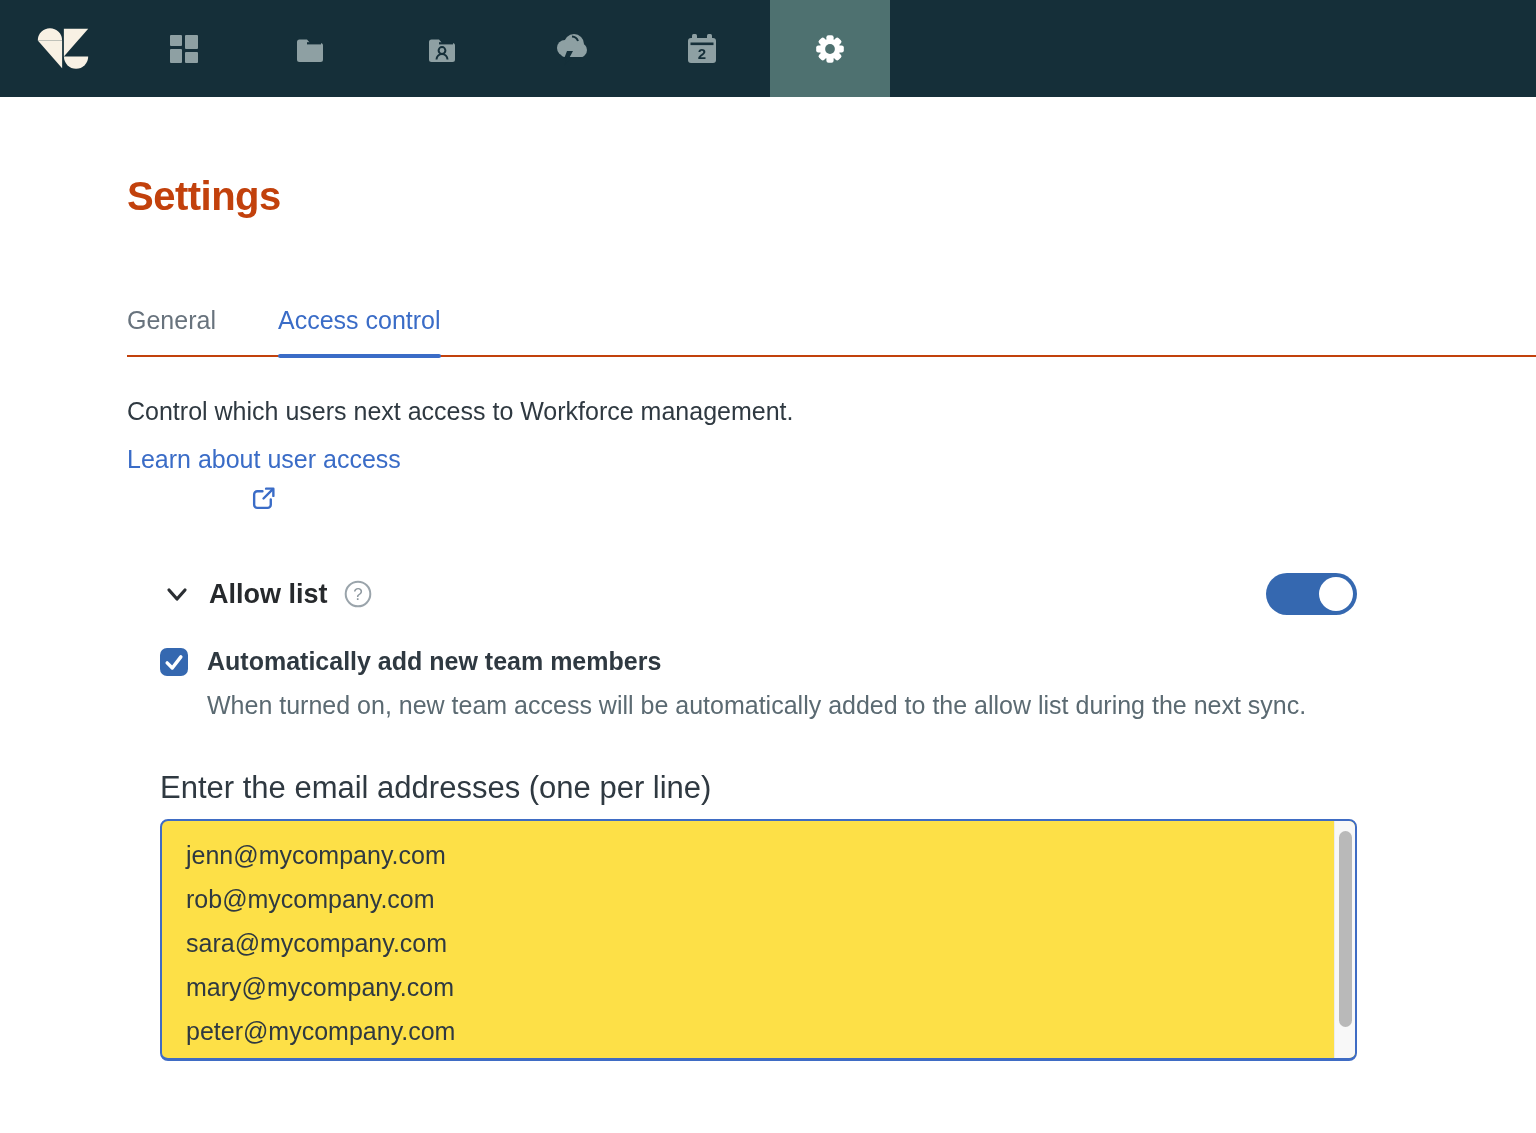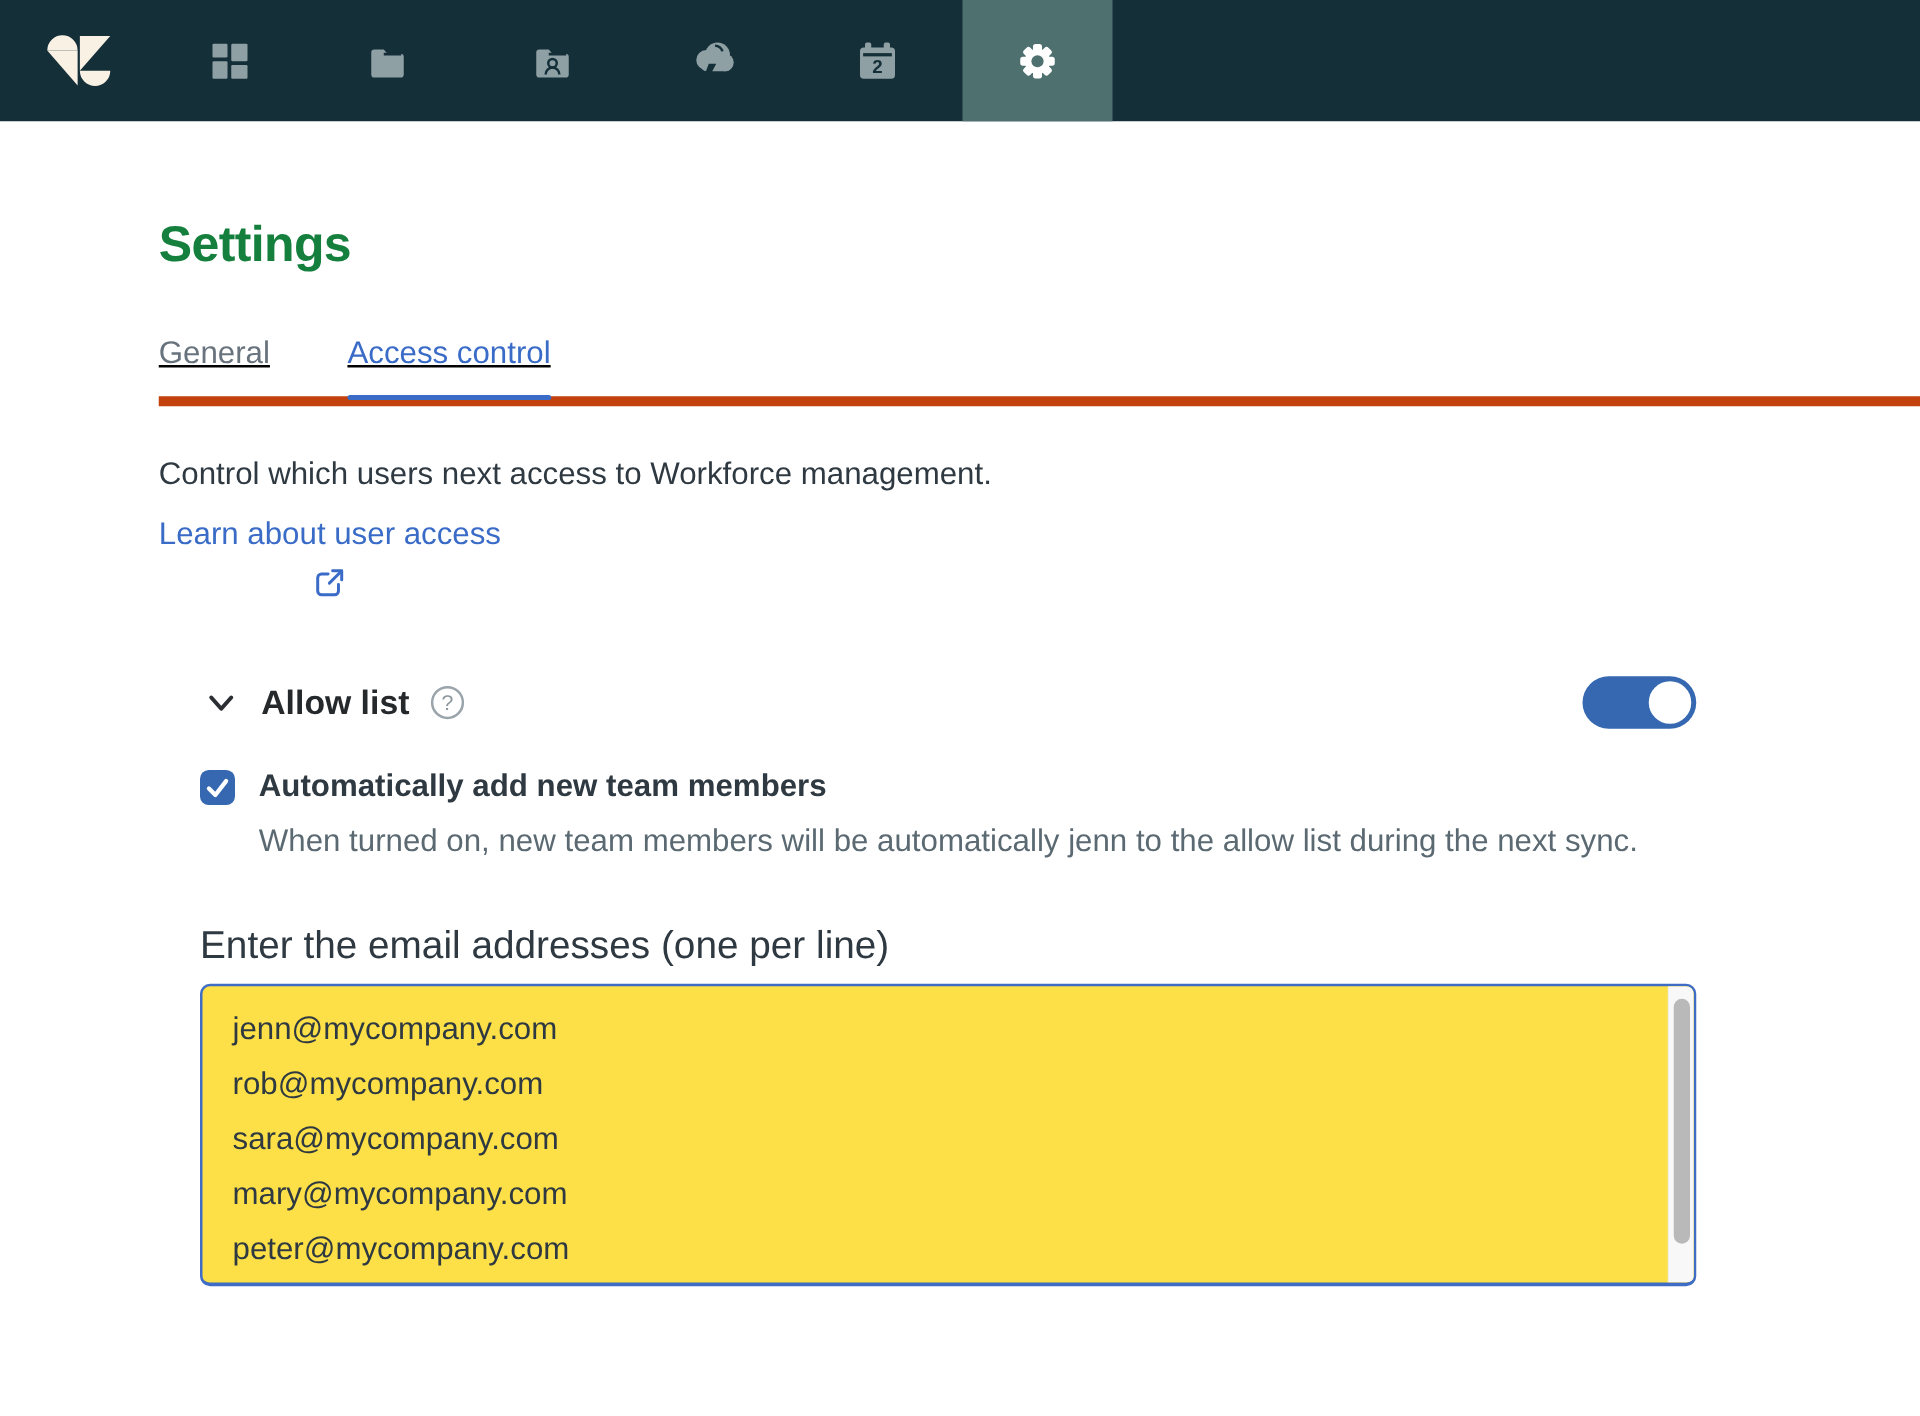--- a/index.html
+++ b/index.html
@@ -8,23 +8,23 @@
   
   .navbar { position:relative; height:97px; background:#152f39; }
   .nav-logo { position:absolute; left:36px; top:26px; width:54px; height:45px; }
   .nav-item { position:absolute; top:0; width:64px; height:97px; display:flex; align-items:center; justify-content:center; cursor:pointer; }
   .nav-item.n1 { left:152px; } .nav-item.n2 { left:278px; } .nav-item.n3 { left:410px; }
   .nav-item.n4 { left:539px; } .nav-item.n5 { left:670px; }
   .nav-settings { position:absolute; left:770px; top:0; width:120px; height:97px; background:#4e7170; display:flex; align-items:center; justify-content:center; cursor:pointer; }
 
   
   .main { padding-left:127px; }
-  .page-title { padding-top:75px; font-size:40px; line-height:48px; font-weight:700; color:#15803d; letter-spacing:-0.5px; }
+  .page-title { padding-top:75px; font-size:40px; line-height:48px; font-weight:700; color:#c2410c; letter-spacing:-0.5px; }
 
-  .tabs { margin-top:48px; display:flex; border-bottom:8px solid #c2410c;text-decoration:underline; }
+  .tabs { margin-top:86px; display:flex; border-bottom:2px solid #c2410c; }
   .tab { font-size:25px; padding-bottom:20px; cursor:pointer; }
   .tab-general { color:#68737d; margin-right:62px; }
   .tab-active { color:#3a6cc7; position:relative; }
   .tab-active::after { content:""; position:absolute; left:0; right:0; bottom:-3px; height:4px; background:#3a6cc7; border-radius:2px; }
 
   .intro-desc { margin-top:40px; font-size:25px; color:#2f3941; }
   .intro-link { margin-top:19px; display:flex; align-items:center; gap:11px; width:max-content; cursor:pointer;flex-direction:column; }
   .intro-link span { font-size:25px; color:#3a6cc7; }
 
   .section { margin-left:33px; width:1197px; margin-top:60px; }
@@ -171,21 +171,21 @@
 
     <div class="checkbox-row">
       <div class="checkbox">
         <svg width="24" height="24" viewBox="0 0 28 28">
           <polyline points="6,15 12,21 22,8" fill="none" stroke="#ffffff" stroke-width="4" stroke-linecap="round" stroke-linejoin="round"></polyline>
         </svg>
       </div>
       <div class="checkbox-label">Automatically add new team members</div>
     </div>
 
-    <div class="checkbox-desc">When turned on, new team members will be automatically jenn to the allow list during the next sync.</div>
+    <div class="checkbox-desc">When turned on, new team access will be automatically added to the allow list during the next sync.</div>
 
     <div class="email-label">Enter the email addresses (one per line)</div>
 
     <div class="textarea-wrap">
       <textarea class="email-textarea" spellcheck="false" style="">jenn@mycompany.com
 rob@mycompany.com
 sara@mycompany.com
 mary@mycompany.com
 peter@mycompany.com</textarea>
       <div class="scrollbar">

